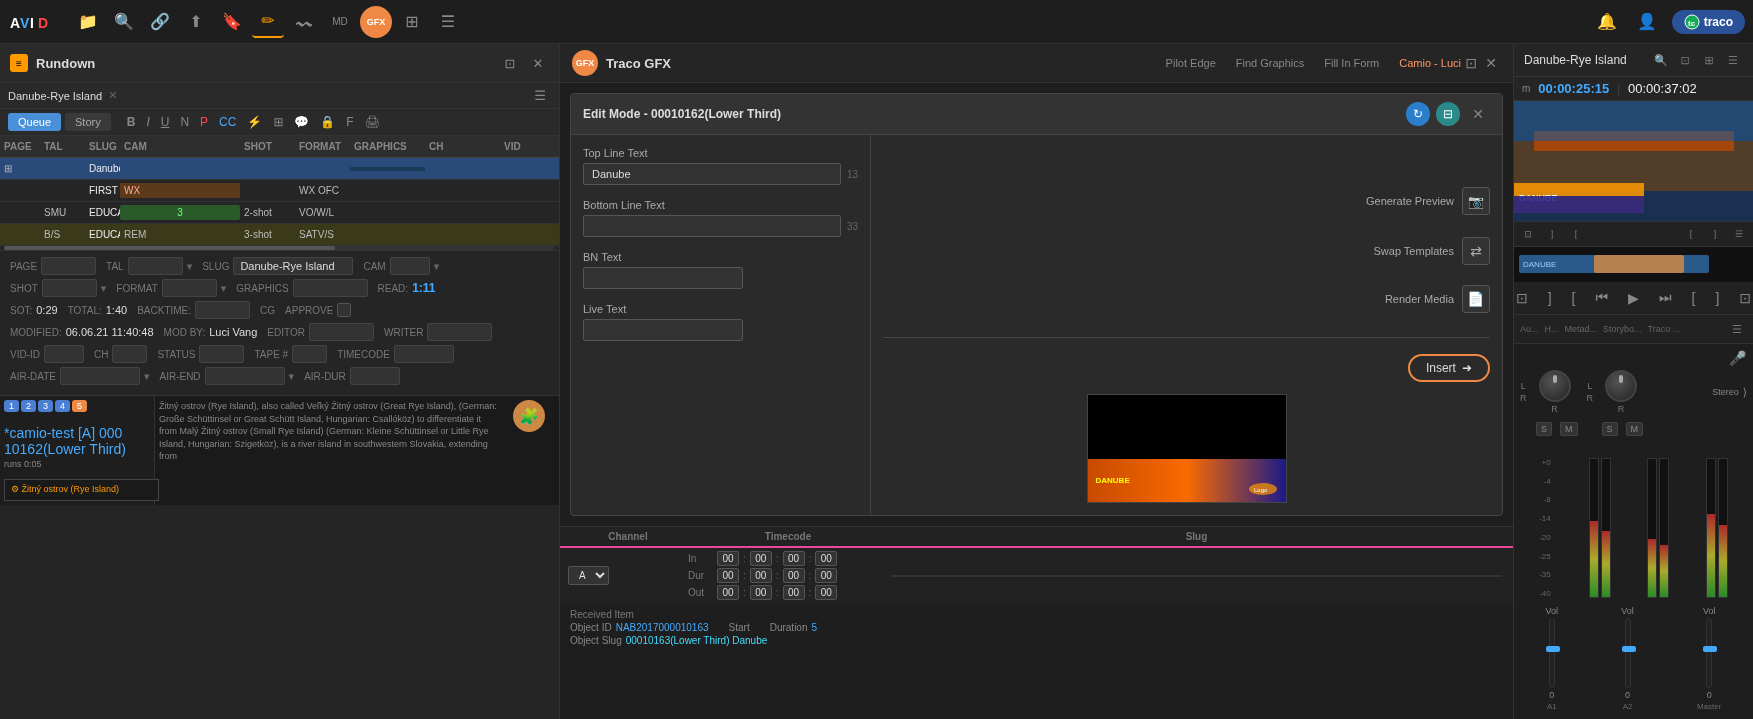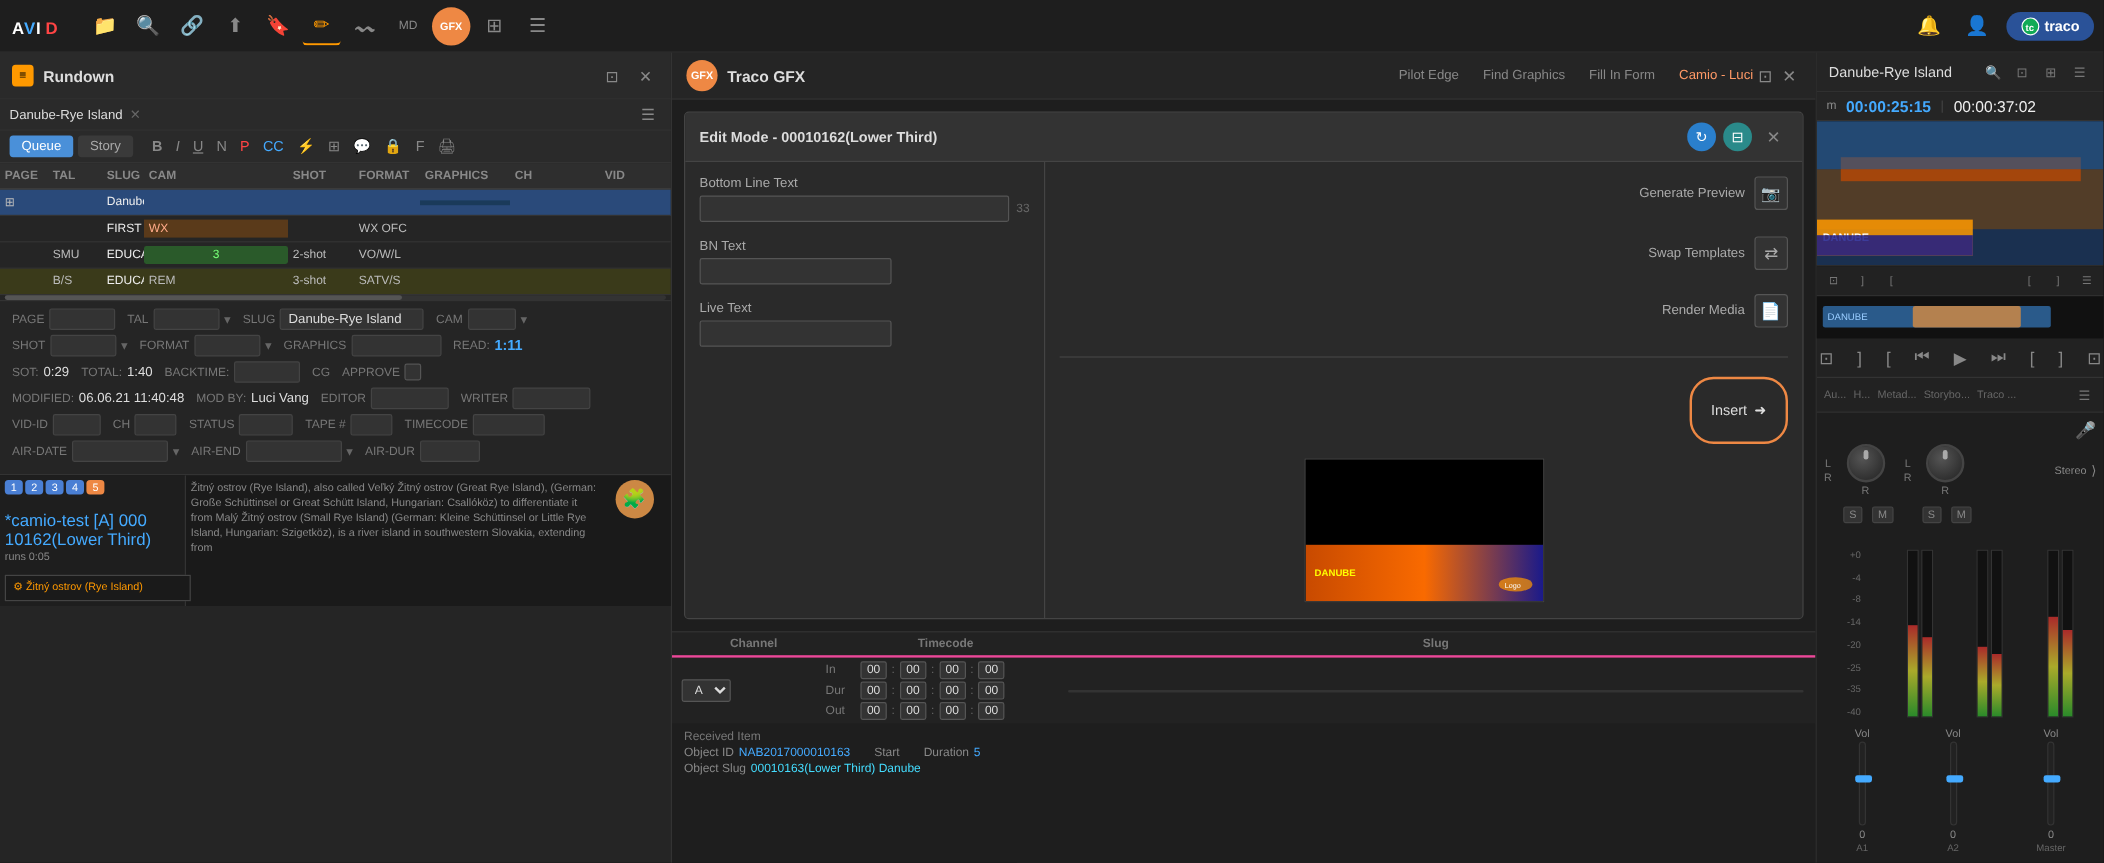--- a/index.html
+++ b/index.html
@@ -303,20 +303,21 @@
       align-items: center;
       padding: 12px;
       gap: 12px;
     }
     .preview-action-row {
       display: flex;
       align-items: center;
       justify-content: flex-end;
       margin-bottom: 10px;
       gap: 8px;
+      margin-top: 40px;
     }
     .preview-label { font-size: 11px; color: #aaa; }
     .preview-icon-btn {
       width: 28px; height: 28px;
       background: #333;
       border: 1px solid #555;
       border-radius: 3px;
       display: flex; align-items: center; justify-content: center;
       cursor: pointer; color: #aaa; font-size: 13px;
     }
@@ -341,21 +342,21 @@
       width: 28px; height: 28px;
       background: #333; border: 1px solid #555; border-radius: 3px;
       display: flex; align-items: center; justify-content: center;
       cursor: pointer; color: #aaa; font-size: 14px;
     }
 
     .insert-btn {
       background: none;
       border: 2px solid #e84;
       border-radius: 20px;
-      padding: 19px 16px;
+      padding: 5px 16px;
       color: #ddd;
       font-size: 12px;
       cursor: pointer;
       display: flex; align-items: center; gap: 6px;
     }
 
     
     .gfx-bottom {
       border-top: 1px solid #333;
       background: #222;
@@ -918,20 +919,27 @@
           <div class="edit-icon-btn blue">↻</div>
           <div class="edit-icon-btn teal">⊟</div>
           <button class="edit-icon-btn close">✕</button>
         </div>
       </div>
 
       <div class="edit-dialog-body">
 
         <div class="edit-form">
 
+          <div class="form-field">
+            <label class="form-label">Top Line Text</label>
+            <div class="form-input-row">
+              <input class="form-input" value="Danube" style="">
+              <span class="form-char-count">13</span>
+            </div>
+          </div>
 
           <div class="form-field">
             <label class="form-label">Bottom Line Text</label>
             <div class="form-input-row">
               <input class="form-input" value="" style="">
               <span class="form-char-count">33</span>
             </div>
           </div>
 
           <div class="form-field">

